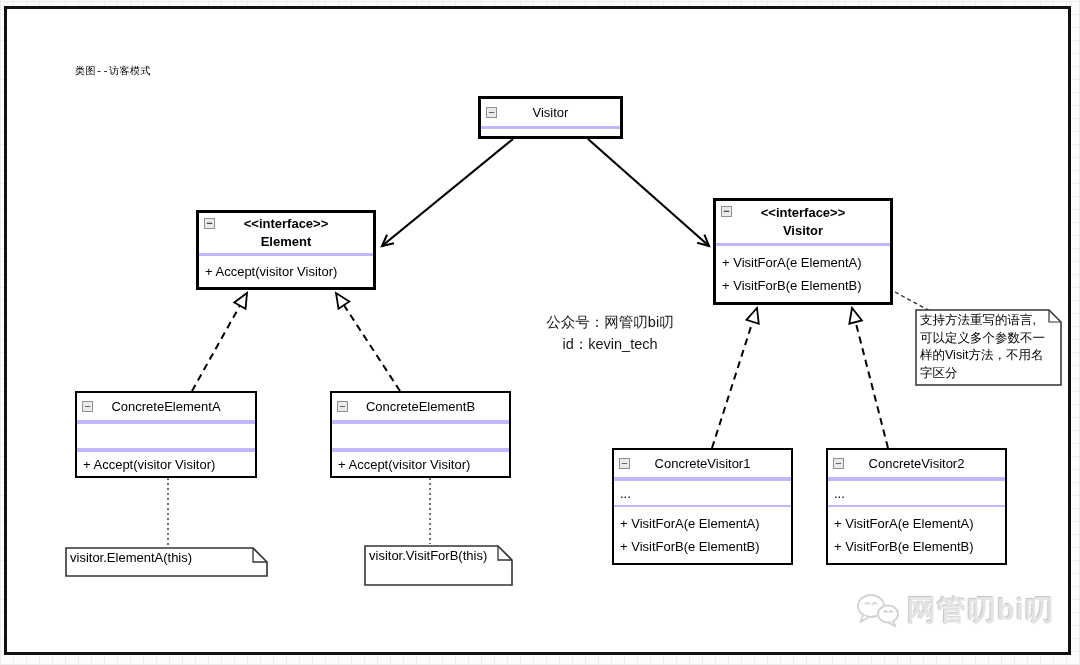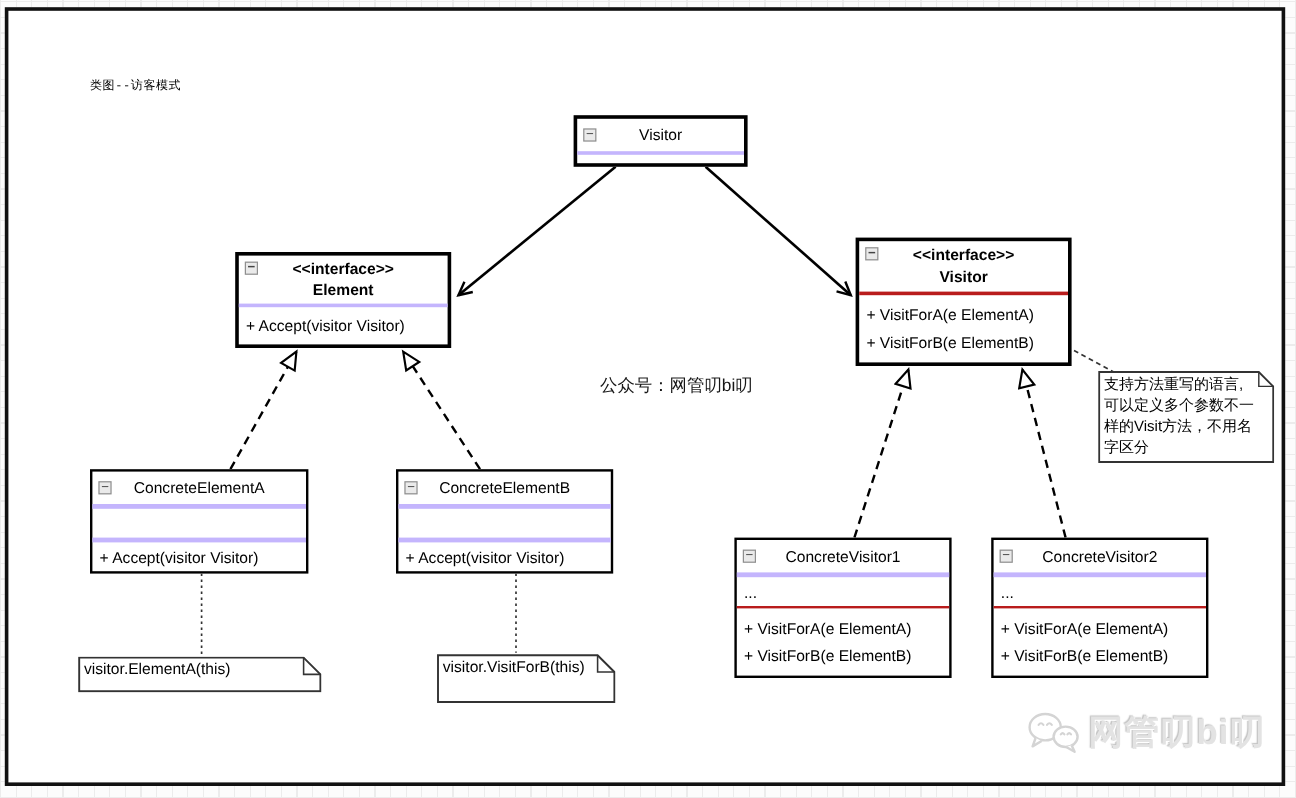--- a/index.html
+++ b/index.html
@@ -29,29 +29,29 @@
   .head{position:relative;display:flex;align-items:center;justify-content:center;text-align:center;flex:0 0 auto;}
   .head.two{flex-direction:column;justify-content:center;font-weight:bold;line-height:18px;}
   .collapse{
     position:absolute;left:5px;width:11px;height:11px;box-sizing:border-box;
     border:1px solid #8f8f8f;background:#eaeaea;color:#444;
     display:flex;align-items:center;justify-content:center;
     font-size:11px;line-height:1;cursor:pointer;
   }
   .row{border-top:4px solid #c4b5fd;box-sizing:border-box;display:flex;align-items:center;padding-left:6px;}
   .row.t3{border-top-width:3px;}
-  .methods{border-top:2px solid #b91c1c;box-sizing:border-box;flex:1;display:flex;flex-direction:column;justify-content:space-evenly;padding-left:6px;}
+  .methods{border-top:2px solid #c4b5fd;box-sizing:border-box;flex:1;display:flex;flex-direction:column;justify-content:space-evenly;padding-left:6px;}
   .methods.t3{border-top-width:3px;}
   
   .note{position:absolute;z-index:3;}
   .note svg{position:absolute;left:0;top:0;}
   .note-text{position:absolute;left:5px;top:3px;font-size:13px;white-space:nowrap;}
   .note-text.wrap{white-space:normal;font-size:12.5px;line-height:17.5px;right:14px;}
   
-  .center-mark{position:absolute;left:500px;top:311px;width:220px;z-index:3;text-align:left;font-size:14.5px;line-height:22px;color:#161616;}
+  .center-mark{position:absolute;left:500px;top:311px;width:220px;z-index:3;text-align:center;font-size:14.5px;line-height:22px;color:#161616;}
   
   .brand{
     position:absolute;left:856px;top:591px;z-index:3;display:flex;align-items:center;gap:7px;
     color:#e3e3e3;font-size:29px;font-weight:700;letter-spacing:1px;
     text-shadow:1px 1px 0 #ffffff,-1px -1px 1px #c2c2c2;
   }
 </style>
 </head>
 <body>
 
@@ -169,20 +169,21 @@
 <div class="note" style="left:915px;top:309px;width:147px;height:77px">
   <svg width="147" height="77" viewBox="0 0 147 77">
     <polygon points="1,1 134,1 146,13 146,76 1,76" fill="#fff" stroke="#333" stroke-width="1.5"></polygon>
     <polyline points="134,1 134,13 146,13" fill="none" stroke="#333" stroke-width="1.2"></polyline>
   </svg>
   <div class="note-text wrap">支持方法重写的语言,可以定义多个参数不一样的Visit方法，不用名字区分</div>
 </div>
 
 <div class="center-mark">
   <div>公众号：网管叨bi叨</div>
+  <div>id：kevin_tech</div>
 </div>
 
 <div class="brand">
   <svg width="44" height="36" viewBox="0 0 44 36">
     <g stroke="#d4d4d4" stroke-width="2" fill="#fff">
       <ellipse cx="15" cy="13" rx="13" ry="11"></ellipse>
       <path d="M7,22 L4.5,29 L12,24.5" stroke-linejoin="round"></path>
       <ellipse cx="32" cy="21" rx="10" ry="8.5"></ellipse>
       <path d="M37,28 L39.5,33.5 L32.5,29.5" stroke-linejoin="round"></path>
     </g>

